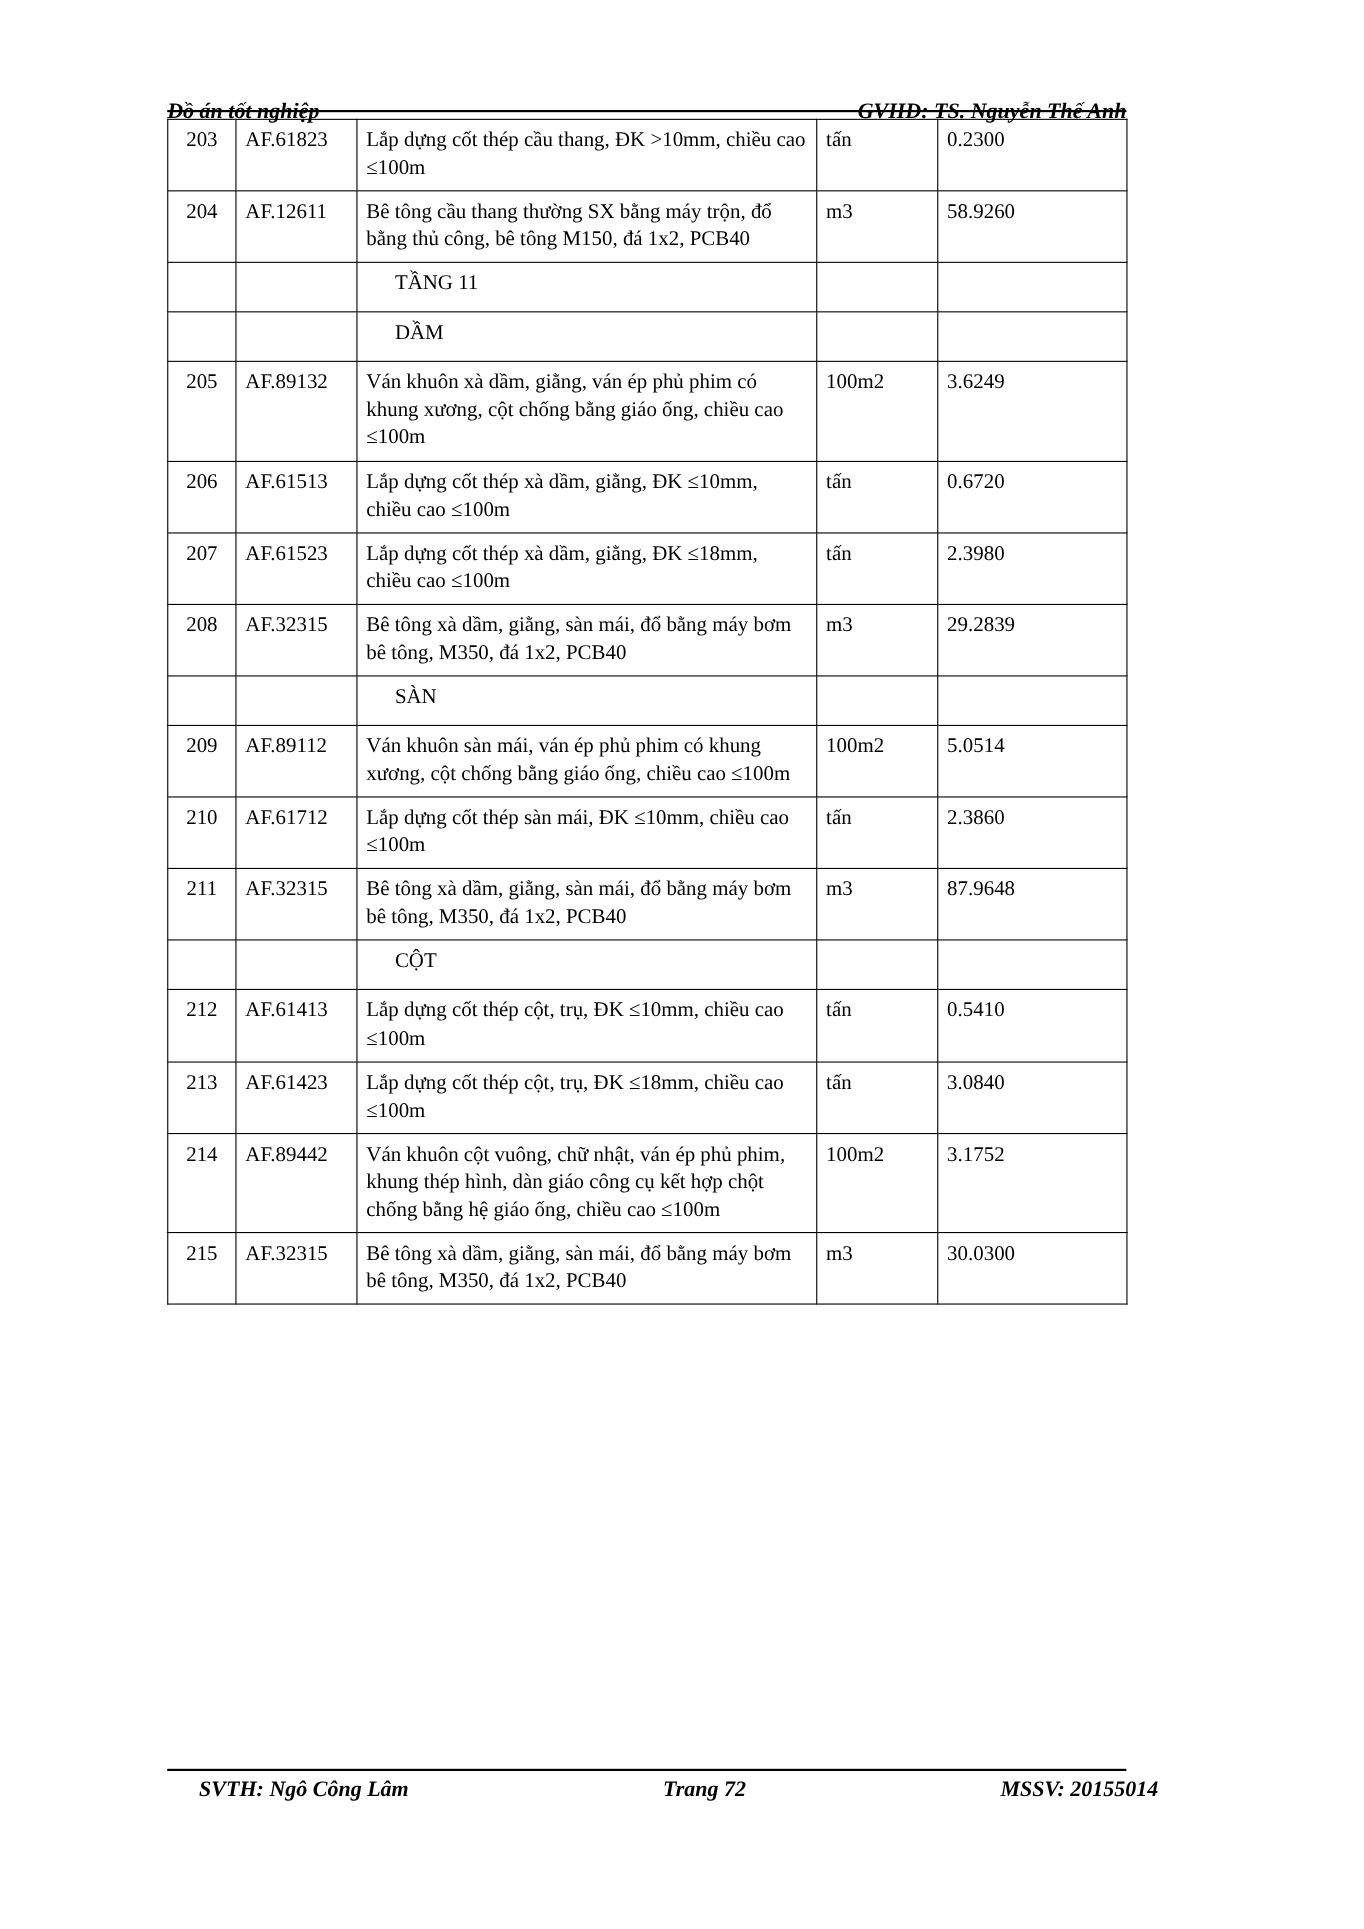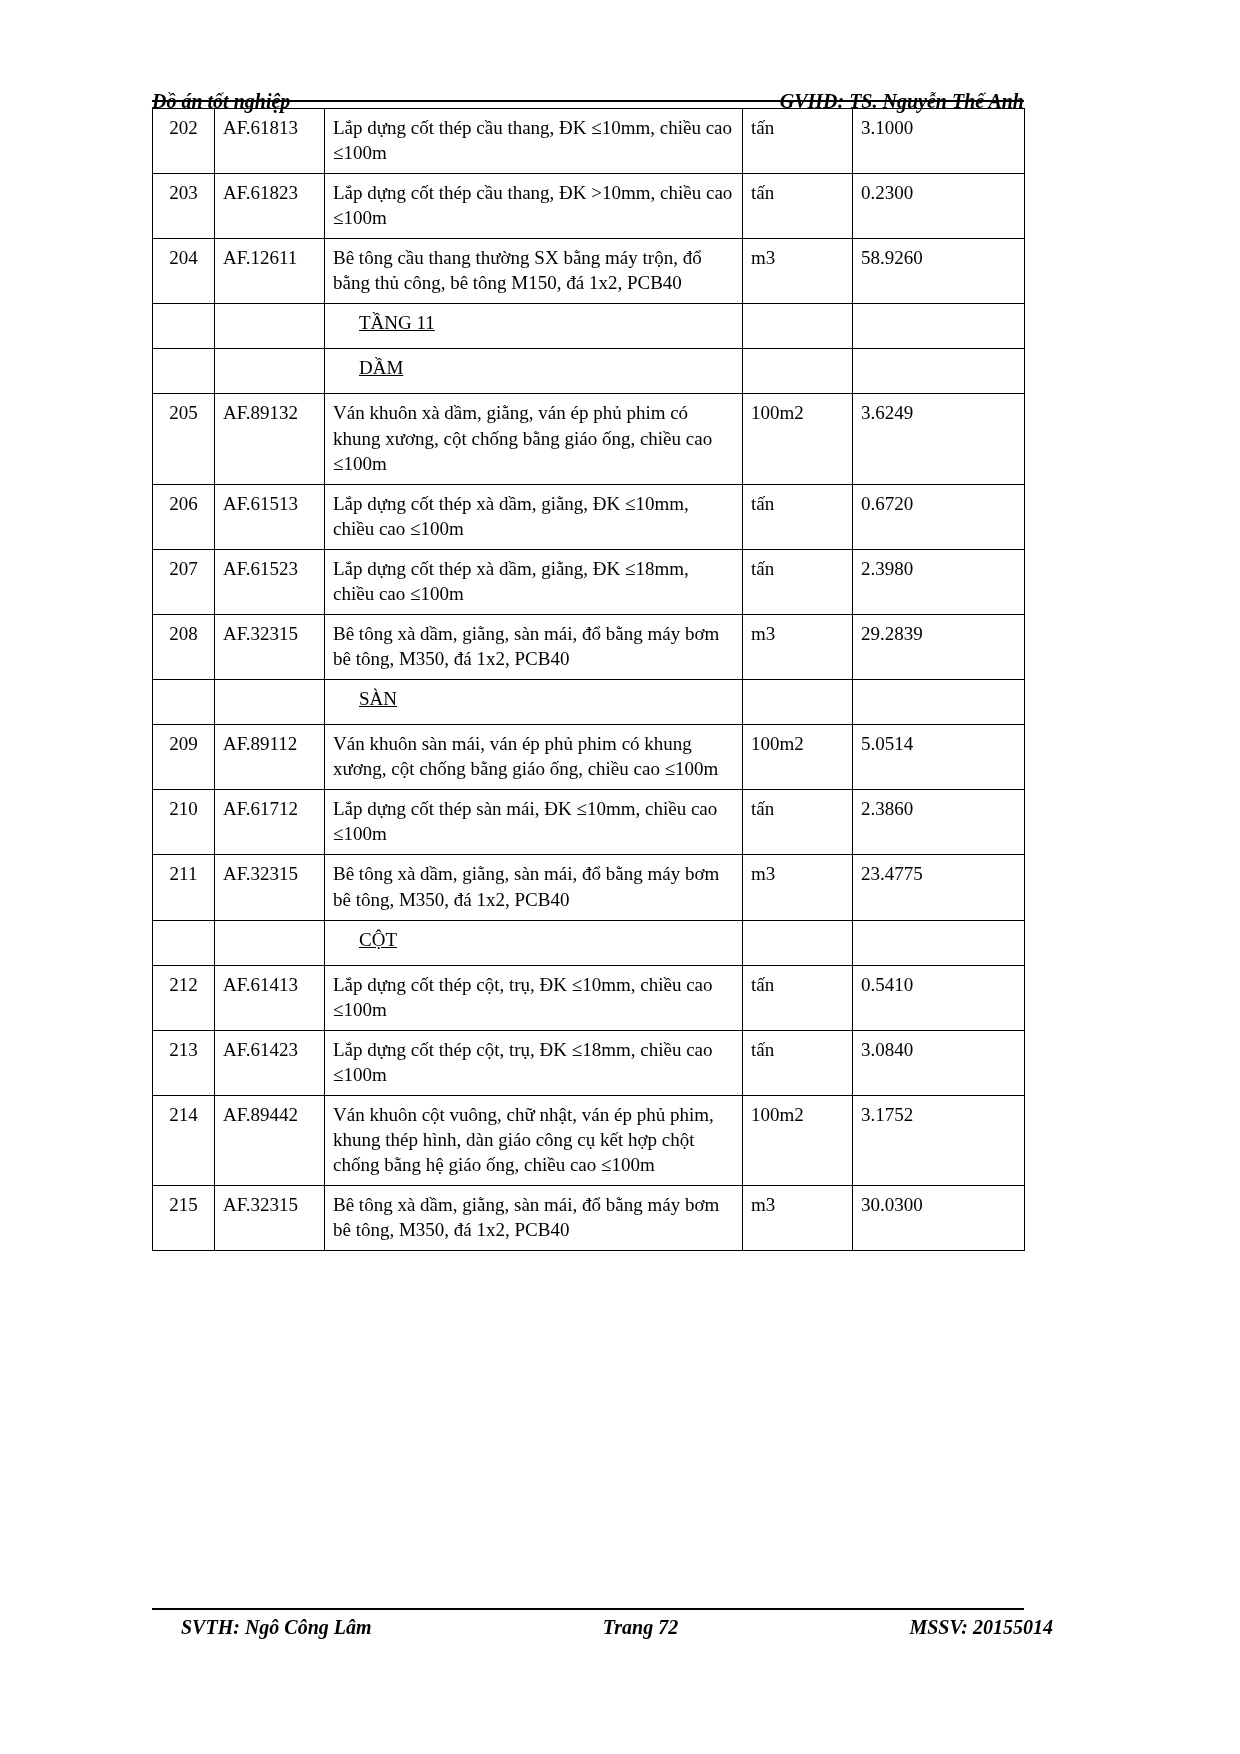--- a/index.html
+++ b/index.html
@@ -67,21 +67,20 @@
   col.c-qty  { width: 172px; }
 
   td.stt  { text-align: center; }
   td.code { text-align: left; }
   td.desc { text-align: left; }
   td.unit { text-align: left; }
   td.qty  { text-align: left; }
 
   tr.section td.desc {
     padding-left: 34px;
-    text-decoration: underline;
   }
   tr.section td {
     height: 30px;
   }
 
   .footer-rule {
     position: absolute;
     left: 152px;
     top: 1608px;
     width: 872px;
@@ -116,27 +115,20 @@
   <table class="boq">
     <colgroup>
       <col class="c-stt">
       <col class="c-code">
       <col class="c-desc">
       <col class="c-unit">
       <col class="c-qty">
     </colgroup>
     <tbody id="table-body">
         <tr>
-          <td class="stt">202</td>
-          <td class="code">AF.61813</td>
-          <td class="desc">Lắp dựng cốt thép cầu thang, ĐK ≤10mm, chiều cao ≤100m</td>
-          <td class="unit">tấn</td>
-          <td class="qty">3.1000</td>
-        </tr>
-        <tr>
           <td class="stt">203</td>
           <td class="code">AF.61823</td>
           <td class="desc">Lắp dựng cốt thép cầu thang, ĐK &gt;10mm, chiều cao ≤100m</td>
           <td class="unit">tấn</td>
           <td class="qty">0.2300</td>
         </tr>
         <tr>
           <td class="stt">204</td>
           <td class="code">AF.12611</td>
           <td class="desc">Bê tông cầu thang thường SX bằng máy trộn, đổ bằng thủ công, bê tông M150, đá 1x2, PCB40</td>
@@ -204,21 +196,21 @@
           <td class="code">AF.61712</td>
           <td class="desc">Lắp dựng cốt thép sàn mái, ĐK ≤10mm, chiều cao ≤100m</td>
           <td class="unit">tấn</td>
           <td class="qty">2.3860</td>
         </tr>
         <tr>
           <td class="stt">211</td>
           <td class="code">AF.32315</td>
           <td class="desc">Bê tông xà dầm, giằng, sàn mái, đổ bằng máy bơm bê tông, M350, đá 1x2, PCB40</td>
           <td class="unit">m3</td>
-          <td class="qty">23.4775</td>
+          <td class="qty">87.9648</td>
         </tr>
         <tr class="section">
           <td class="stt"></td>
           <td class="code"></td>
           <td class="desc">CỘT</td>
           <td class="unit"></td>
           <td class="qty"></td>
         </tr>
         <tr>
           <td class="stt">212</td>

